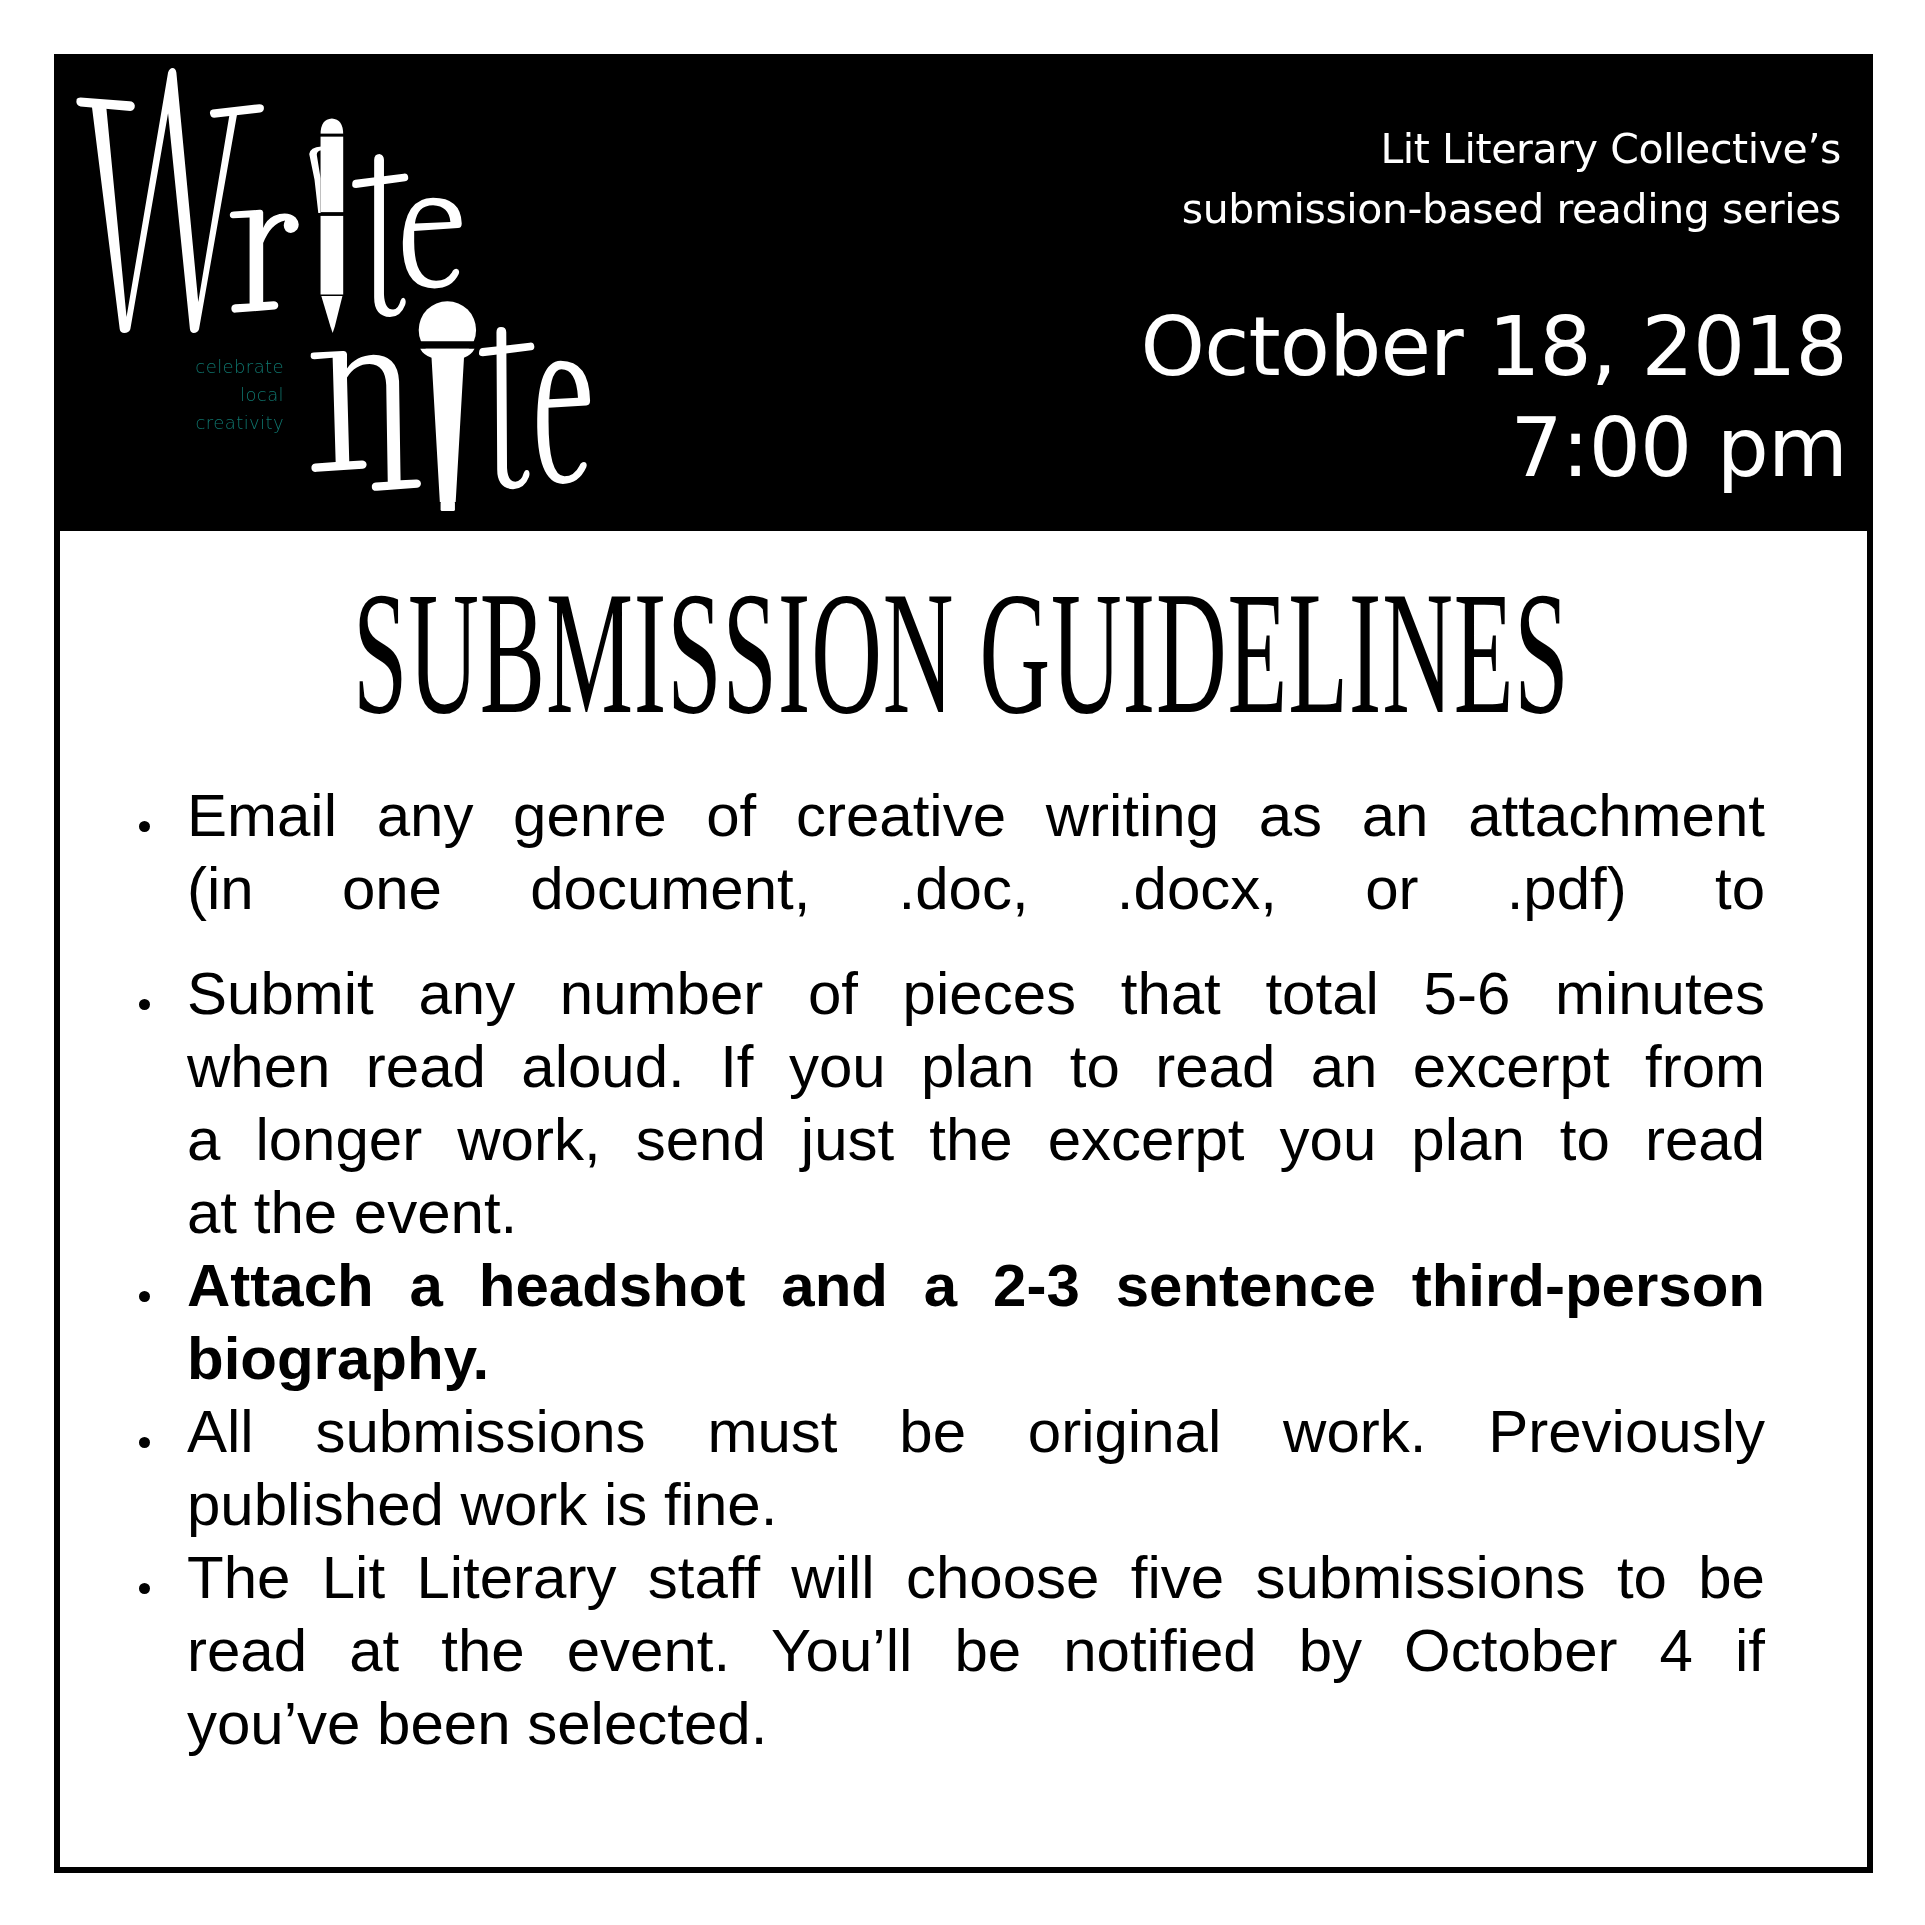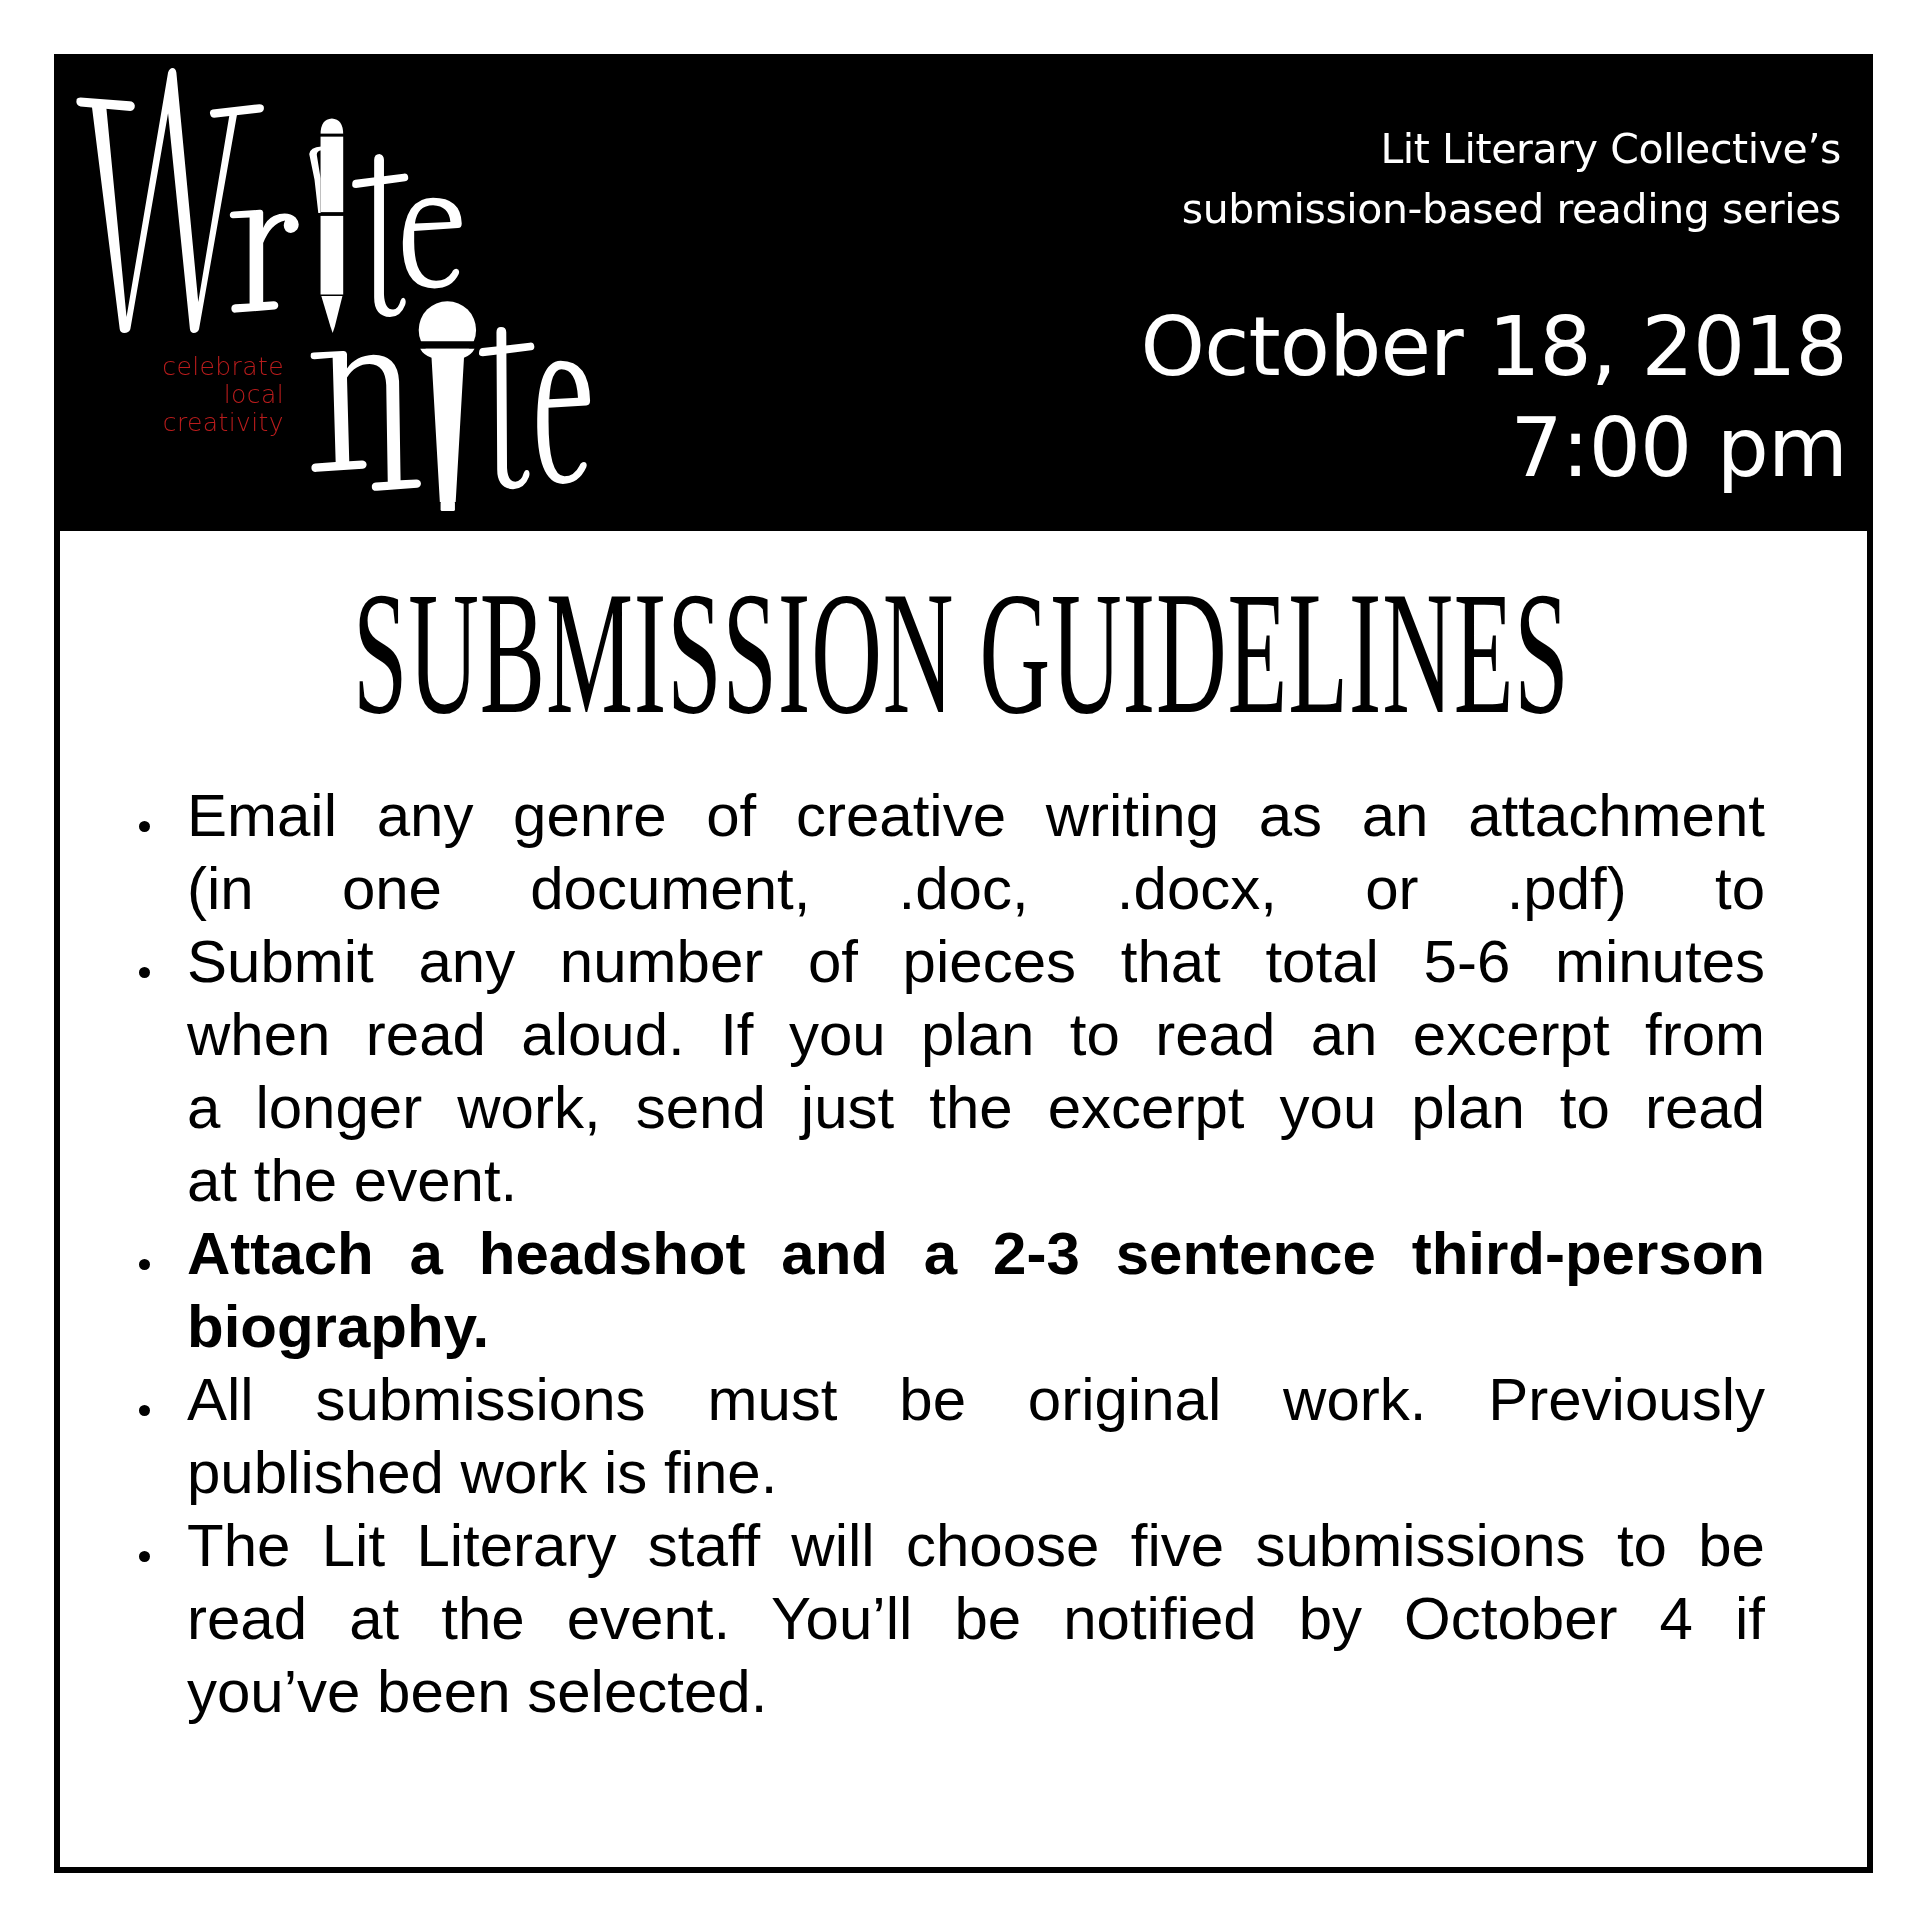--- a/index.html
+++ b/index.html
@@ -8,22 +8,22 @@
     position: absolute; left: 54px; top: 54px; width: 1807px; height: 1807px;
     border: 6px solid #000; background: #fff;
   }
   .header {
     position: absolute; left: 54px; top: 54px; width: 1819px; height: 477px;
     background: #000;
   }
   .logo-svg { position: absolute; left: 0; top: 0; width: 1926px; height: 536px; }
   .tagline {
     position: absolute; right: calc(1926px - 284px); top: 353px;
-    text-align: right; color: #b91c1c;
-    font-family: "DejaVu Sans", sans-serif; font-size: 25px; line-height: 28px;
+    text-align: right; color: #0f766e;
+    font-family: "DejaVu Sans", sans-serif; font-size: 18px; line-height: 28px;
     font-weight: 300; letter-spacing: 0.4px;
   }
   .tagline div { white-space: nowrap; }
   .series {
     position: absolute; right: 85px; top: 119px; text-align: right; color: #fff;
     font-family: "DejaVu Sans", sans-serif; font-size: 41px; line-height: 60px;
     font-weight: normal; letter-spacing: -0.4px;
   }
   .series div { white-space: nowrap; margin-left: 13px; }
   .when {
@@ -137,21 +137,21 @@
 <div class="heading">
   <span id="heading-text" style="transform: scaleX(0.559268);">SUBMISSION GUIDELINES</span>
 </div>
 
 <div class="bullets" id="bullets">
     <div style="position: relative;">
       <span class="dot"></span>
       <div class="line">Email any genre of creative writing as an attachment</div>
       <div class="line">(in one document, .doc, .docx, or .pdf) to</div>
     </div>
-    <div style="position: relative;">
+    <div style="position: relative; margin-top: 32px;">
       <span class="dot"></span>
       <div class="line">Submit any number of pieces that total 5-6 minutes</div>
       <div class="line">when read aloud. If you plan to read an excerpt from</div>
       <div class="line">a longer work, send just the excerpt you plan to read</div>
       <div class="line last">at the event.</div>
     </div>
     <div style="position: relative;">
       <span class="dot"></span>
       <div class="line bold">Attach a headshot and a 2-3 sentence third-person</div>
       <div class="line last bold">biography.</div>

